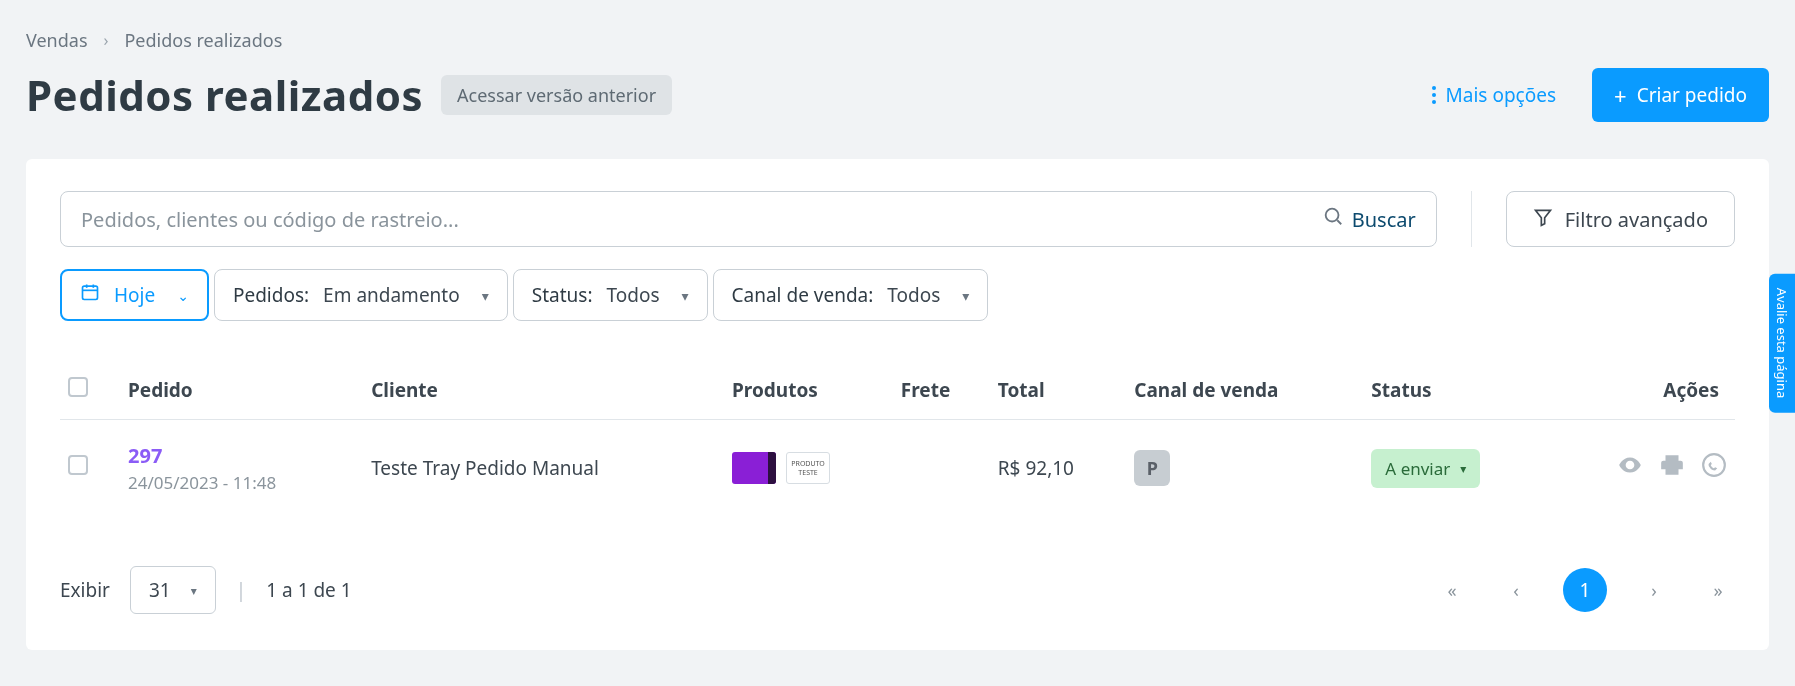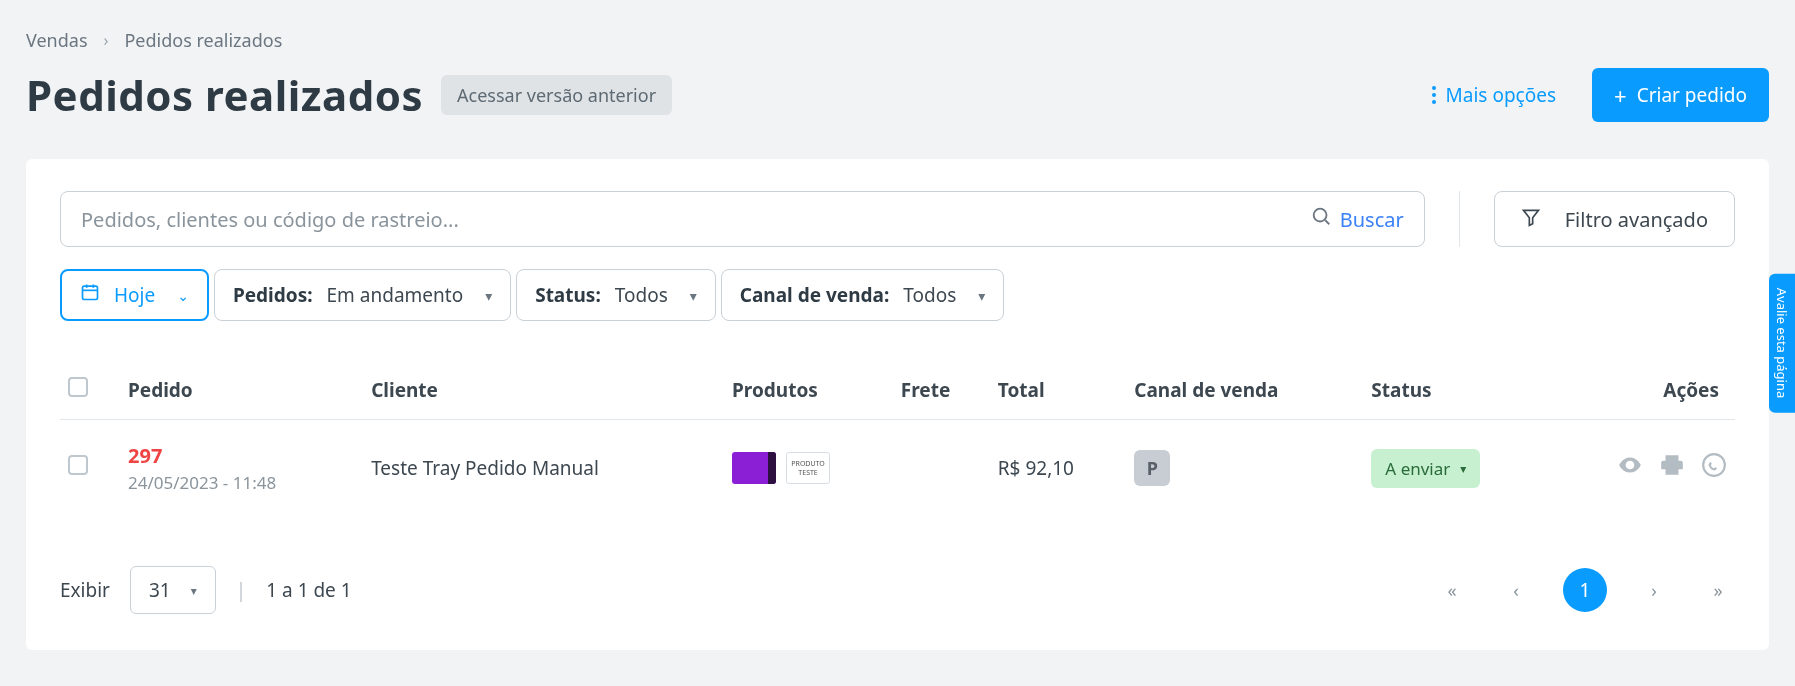--- a/index.html
+++ b/index.html
@@ -15,36 +15,36 @@
   .more-opts{color:#0a9bff;display:flex;align-items:center;gap:10px;font-size:19px;cursor:pointer}
   .dots{display:flex;flex-direction:column;gap:3px}
   .dots span{width:4px;height:4px;border-radius:50%;background:#0a9bff;display:block}
   .primary-btn{background:#0a9bff;color:#fff;font-size:19px;padding:14px 22px;border-radius:6px;display:flex;align-items:center;gap:10px;cursor:pointer}
   .plus{font-size:22px;line-height:0}
   .card{background:#fff;border-radius:6px;padding:32px 34px 36px}
   .search-row{display:flex;align-items:stretch;gap:0;margin-bottom:22px}
   .search-wrap{flex:1;display:flex;align-items:center;border:1px solid #c9d0d6;border-radius:8px;height:56px;padding:0 20px}
   .search-input{flex:1;border:none;outline:none;font-size:20px;color:#2f3b44}
   .search-input::placeholder{color:#8a949c}
-  .search-btn{display:flex;align-items:center;gap:8px;color:#3b82f6;font-size:20px;cursor:pointer}
+  .search-btn{display:flex;align-items:center;gap:8px;color:#0c4a6e;font-size:20px;cursor:pointer}
   .vdiv{width:1px;background:#e1e6ea;margin:0 34px}
-  .adv-filter{display:flex;align-items:center;justify-content:center;gap:24px;border:1px solid #c9d0d6;border-radius:8px;height:56px;padding:0 26px;font-size:20px;color:#3d4750;cursor:pointer;white-space:nowrap}
+  .adv-filter{display:flex;align-items:center;justify-content:center;gap:12px;border:1px solid #c9d0d6;border-radius:8px;height:56px;padding:0 26px;font-size:20px;color:#3d4750;cursor:pointer;white-space:nowrap}
   .filters-row{display:flex;gap:5px;margin-bottom:40px}
   .pill{display:flex;align-items:center;gap:14px;border:1px solid #c9d0d6;border-radius:8px;height:52px;padding:0 18px;font-size:19px;color:#3d4750;cursor:pointer}
   .pill.active{border:2px solid #0a9bff;color:#0a9bff}
-  .pill .label{font-weight:700;color:#2f3b44}
+  .pill .label{font-weight:400;color:#2f3b44}
   .pill.active .txt{color:#0a9bff}
   .pill .caret{margin-left:8px;font-size:14px;color:#6b7681}
   .pill.active .caret{color:#0a9bff}
   .cal-ico svg{width:20px;height:20px}
   table{width:100%;border-collapse:collapse}
   thead th{text-align:left;font-size:19px;font-weight:700;color:#3d4750;padding:16px 8px;border-bottom:1px solid #e1e6ea}
   tbody td{padding:22px 8px;vertical-align:middle;font-size:19px;color:#3d4750}
   .chk{width:20px;height:20px;border:2px solid #c0c8cf;border-radius:4px;display:inline-block;cursor:pointer}
-  .order-num{font-weight:700;font-size:20px;color:#ef4444}
+  .order-num{font-weight:700;font-size:20px;color:#8b5cf6}
   .order-date{color:#8a949c;font-size:17px;margin-top:2px}
   .thumbs{display:flex;gap:10px}
   .thumb{width:44px;height:32px;border:1px solid #d7dde2;border-radius:3px;display:flex;align-items:center;justify-content:center;font-size:7px;color:#555;text-align:center;overflow:hidden}
   .thumb.purple{background:#8a1fd6;border:none;position:relative}
   .thumb.purple::after{content:"";position:absolute;right:0;top:0;bottom:0;width:8px;background:#2d1040}
   .channel-badge{background:#c7cdd2;color:#5a6068;font-weight:700;font-size:18px;width:36px;height:36px;display:flex;align-items:center;justify-content:center;border-radius:6px}
   .status-pill{background:#c6f0cf;color:#2a6b3a;font-size:17px;padding:8px 14px;border-radius:6px;display:inline-flex;align-items:center;gap:10px;cursor:pointer}
   .status-pill .sc{font-size:12px;color:#2a6b3a}
   .actions{display:flex;gap:16px;justify-content:flex-end}
   .act-ico{color:#b4bcc3;cursor:pointer}

